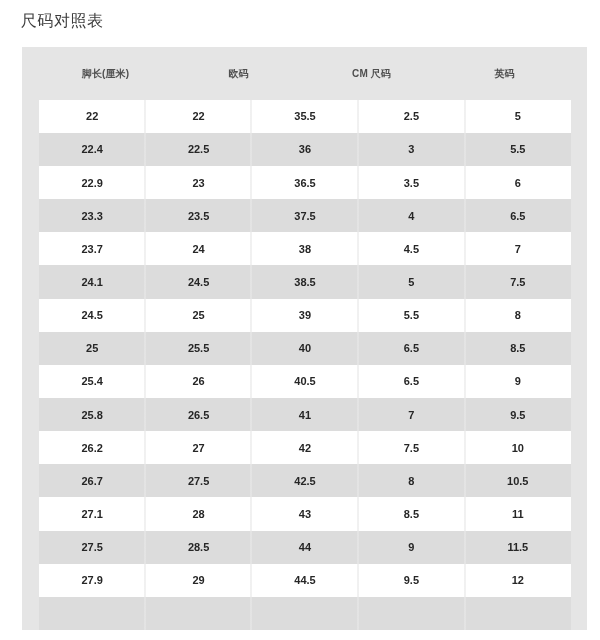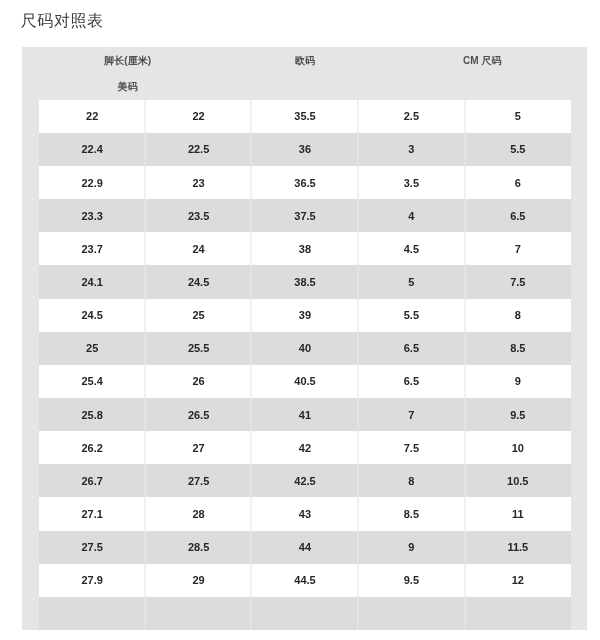--- a/index.html
+++ b/index.html
@@ -42,21 +42,21 @@
 
   .table-grid {
     position: absolute;
     left: 17px;
     top: 0;
     width: 532px;
   }
 
   .thead-row {
     display: grid;
-    grid-template-columns: repeat(3, 1fr);
+    grid-template-columns: repeat(4, 1fr);
     height: 53.1px;
     background: transparent;
   }
   .thead-row .th {
     display: flex;
     align-items: center;
     justify-content: center;
     padding-top: 1.5px;
     box-sizing: border-box;
     font-size: 10px;
@@ -107,21 +107,21 @@
 <div class="page">
 
   <div class="page-title">尺码对照表</div>
 
   <div class="table-panel">
     <div class="table-grid">
       <div class="thead-row">
         <div class="th">脚长(厘米)</div>
         <div class="th">欧码</div>
         <div class="th">CM 尺码</div>
-        <div class="th">美码</div>
+        <div class="th">英码</div>
       </div>
       <div>
         <div class="trow">
           <div class="td">22</div>
           <div class="td">22</div>
           <div class="td">35.5</div>
           <div class="td">2.5</div>
           <div class="td">5</div>
         </div>
         <div class="trow alt">

